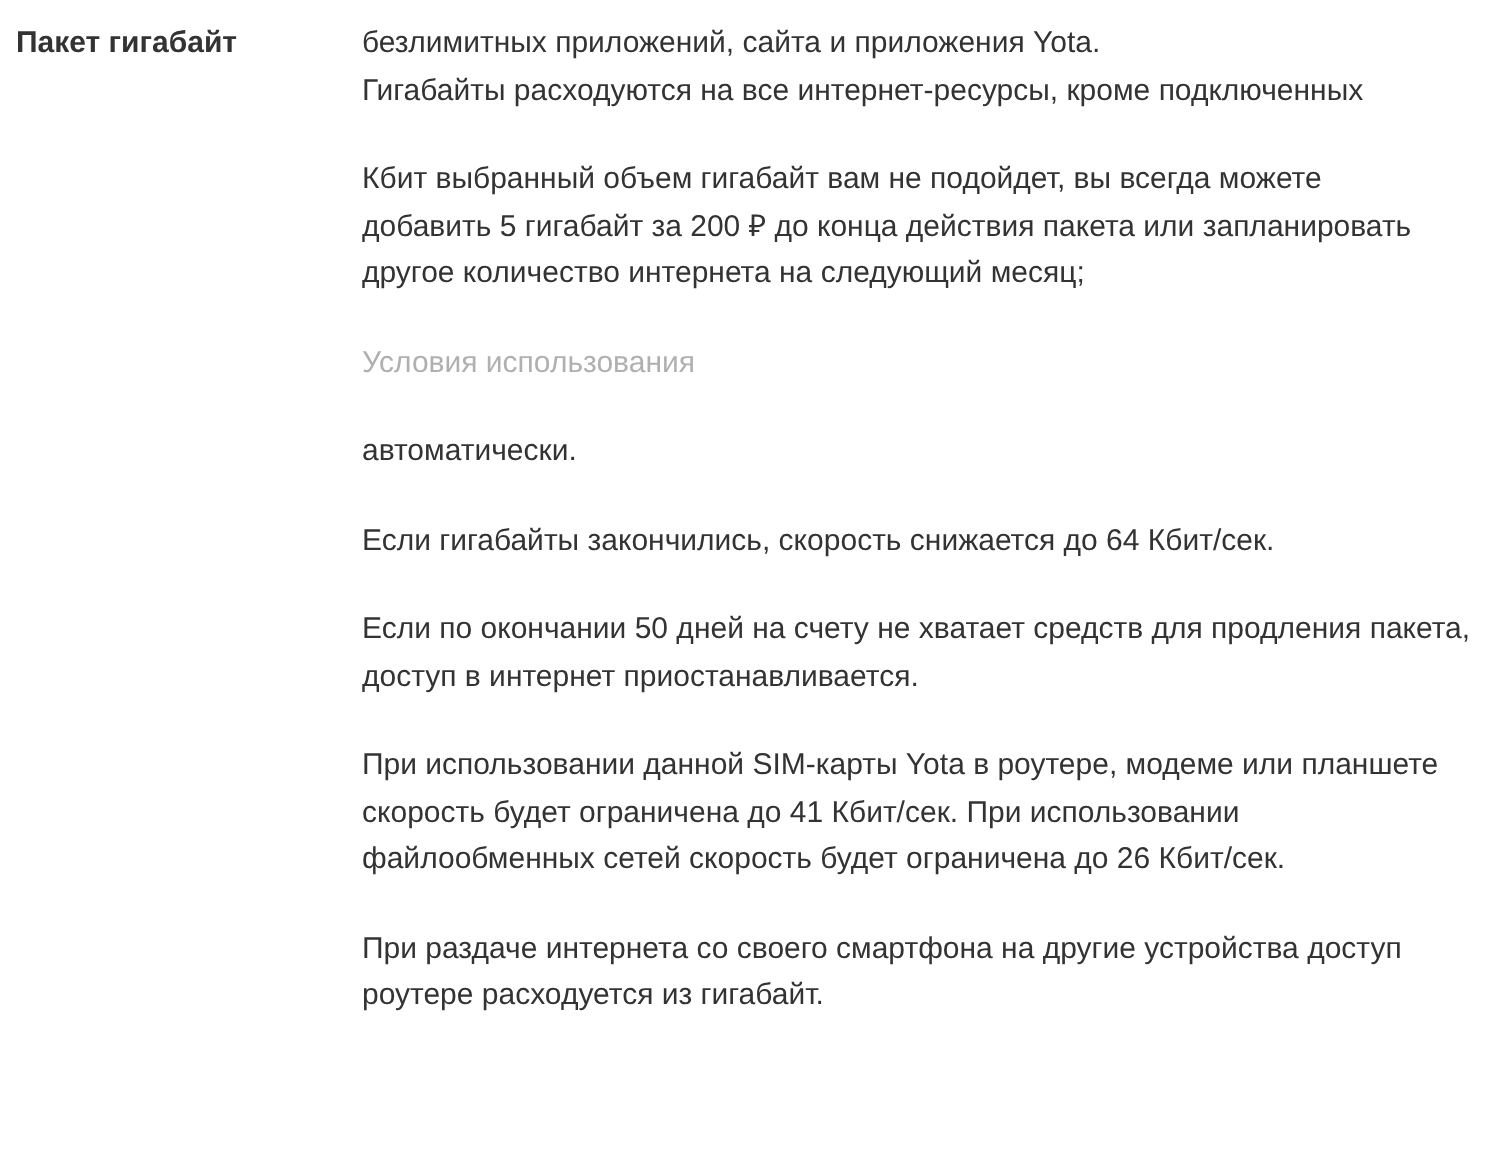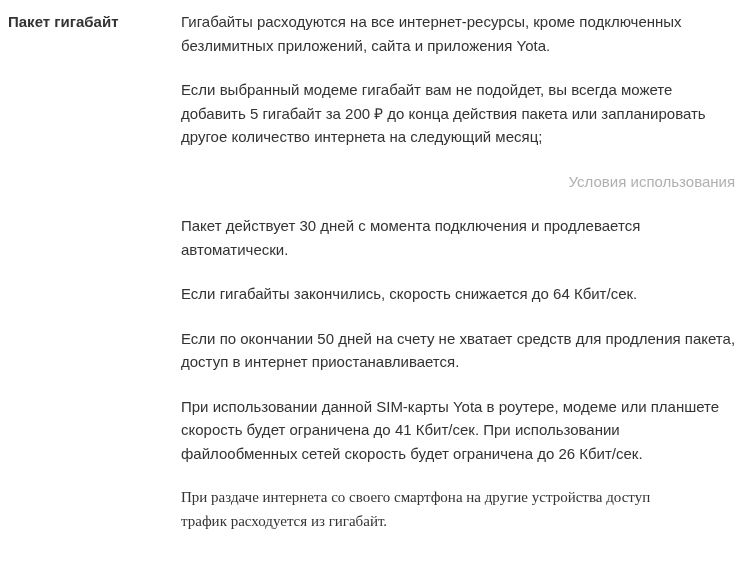--- a/index.html
+++ b/index.html
@@ -39,72 +39,69 @@
   .content-col {
     flex: 1;
     font-size: 15px;
     line-height: 23.5px;
   }
   .para {
     margin: 0 0 21px 0;
   }
   .para:last-child {
     margin-bottom: 0;
-    font-family: Liberation Serif, serif;
   }
   .line {
     display: block;
     white-space: nowrap;
   }
   .subheading {
     color: var(--muted);
-    text-align: right;
   }
 </style>
 </head>
 <body>
 
 <main class="row">
   <div class="label-col">
     <h3 class="section-label">Пакет гигабайт</h3>
   </div>
   <div class="content-col">
 
     <p class="para">
+      <span class="line">безлимитных приложений, сайта и приложения Yota.</span>
       <span class="line">Гигабайты расходуются на все интернет-ресурсы, кроме подключенных</span>
-      <span class="line">безлимитных приложений, сайта и приложения Yota.</span>
     </p>
 
     <p class="para">
-      <span class="line">Если выбранный модеме гигабайт вам не подойдет, вы всегда можете</span>
+      <span class="line">Кбит выбранный объем гигабайт вам не подойдет, вы всегда можете</span>
       <span class="line">добавить 5 гигабайт за 200 ₽ до конца действия пакета или запланировать</span>
       <span class="line">другое количество интернета на следующий месяц;</span>
     </p>
 
     <p class="para subheading">Условия использования</p>
 
     <p class="para">
-      <span class="line">Пакет действует 30 дней с момента подключения и продлевается</span>
       <span class="line">автоматически.</span>
     </p>
 
     <p class="para">
       <span class="line">Если гигабайты закончились, скорость снижается до 64 Кбит/сек.</span>
     </p>
 
     <p class="para">
       <span class="line">Если по окончании 50 дней на счету не хватает средств для продления пакета,</span>
       <span class="line">доступ в интернет приостанавливается.</span>
     </p>
 
     <p class="para">
       <span class="line">При использовании данной SIM-карты Yota в роутере, модеме или планшете</span>
       <span class="line">скорость будет ограничена до 41 Кбит/сек. При использовании</span>
       <span class="line">файлообменных сетей скорость будет ограничена до 26 Кбит/сек.</span>
     </p>
 
     <p class="para">
       <span class="line">При раздаче интернета со своего смартфона на другие устройства доступ</span>
-      <span class="line">трафик расходуется из гигабайт.</span>
+      <span class="line">роутере расходуется из гигабайт.</span>
     </p>
 
   </div>
 </main>
 
 </body></html>

